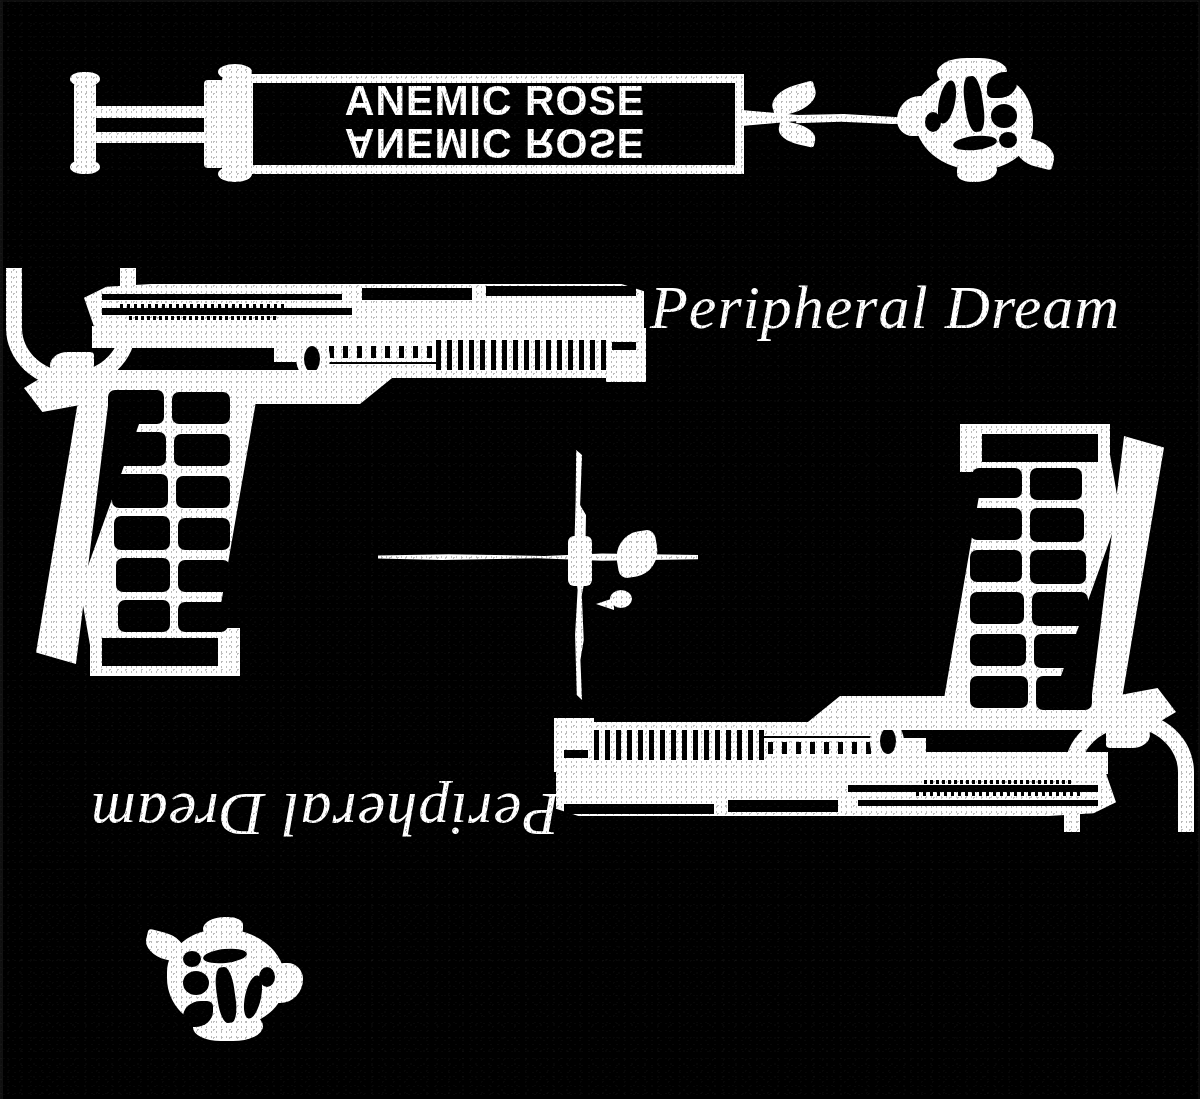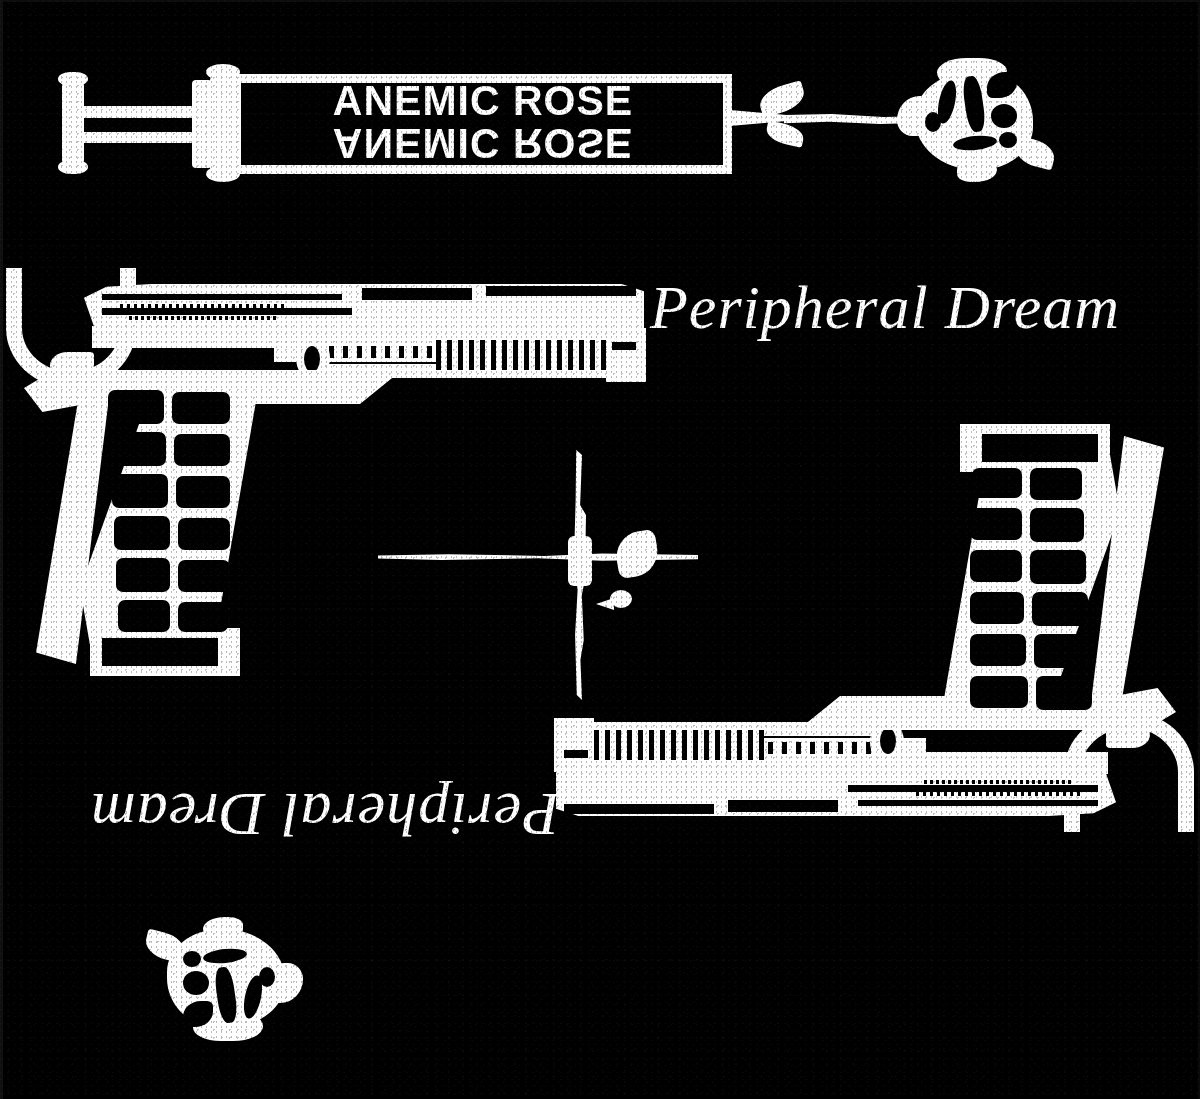--- a/index.html
+++ b/index.html
@@ -164,21 +164,21 @@
 </style>
 </head>
 <body>
 
 <div id="cover">
 
   <div id="edge-top" class="layer"></div>
   <div id="edge-left" class="layer"></div>
   <div id="edge-right" class="layer"></div>
 
-  <div class="syringe" style="left:24px;top:58px;">
+  <div class="syringe" style="left:36px;top:58px;">
     <div class="syr-flange"></div>
     <div class="syr-flange2"></div>
     <div class="syr-flange3"></div>
     <div class="syr-plungerrod"></div>
     <div class="syr-plungerrod2"></div>
     <div class="syr-plungerstop"></div>
     <div class="syr-collar"></div>
     <div class="syr-collar-top"></div>
     <div class="syr-collar-bot"></div>
     <div class="syr-barrel"></div>

